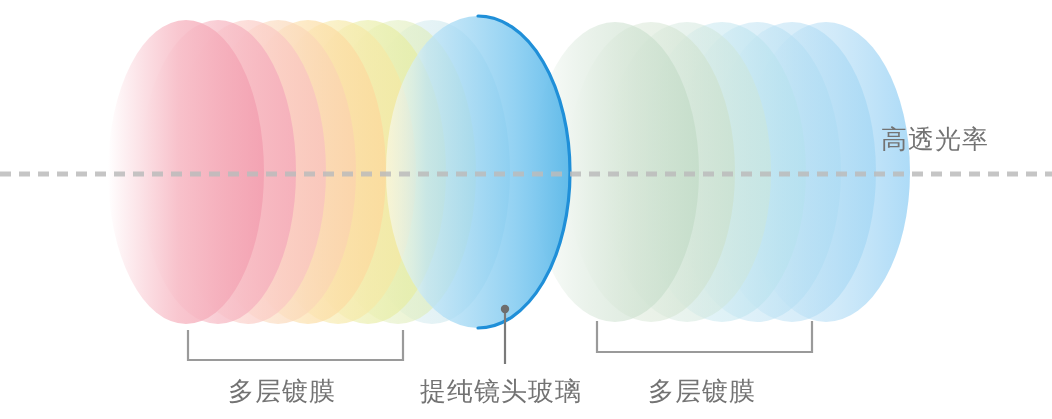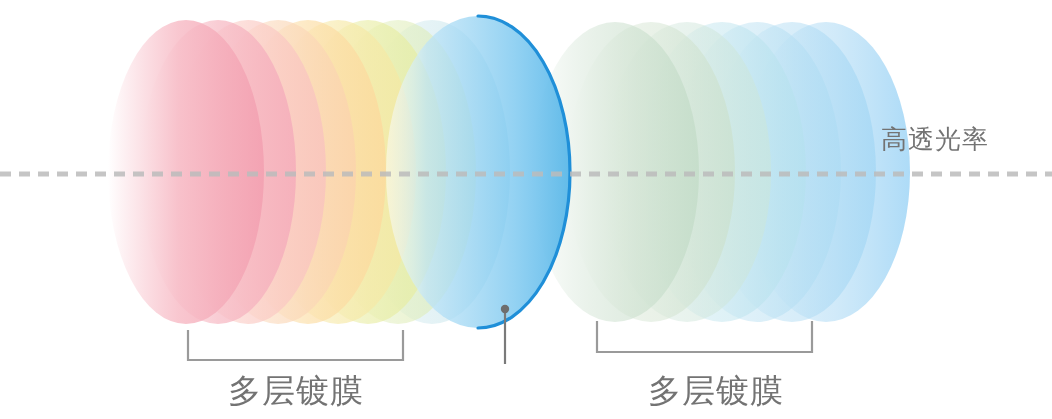--- a/index.html
+++ b/index.html
@@ -26,21 +26,21 @@
     display: block;
   }
   .label-text {
     position: absolute;
     font-family: "Liberation Sans", "DejaVu Sans", sans-serif;
     color: #737373;
     white-space: nowrap;
     letter-spacing: 1px;
   }
   .caption {
-    font-size: 33px;
+    font-size: 26px;
     line-height: 30px;
     top: 376px;
   }
   #caption-left   { left: 228px; }
   #caption-center { left: 420px; }
   #caption-right  { left: 648px; }
   #transmittance-label {
     font-size: 26px;
     line-height: 30px;
     top: 124px;
@@ -178,18 +178,19 @@
     <path d="M 597 321 L 597 352 L 812 352 L 812 321" fill="none" stroke="#9a9a9a" stroke-width="2.2"></path>
 
     <g>
       <line x1="505" y1="310" x2="505" y2="364" stroke="#7a7a7a" stroke-width="2.2"></line>
       <circle cx="505" cy="309" r="4.2" fill="#6e6e6e"></circle>
     </g>
   </svg>
 
   <div class="label-text caption" id="caption-left">多层镀膜</div>
 
+  <div class="label-text caption" id="caption-center">提纯镜头玻璃</div>
 
   <div class="label-text caption" id="caption-right">多层镀膜</div>
 
   <div class="label-text" id="transmittance-label">高透光率</div>
 
 </div>
 
 </body></html>

